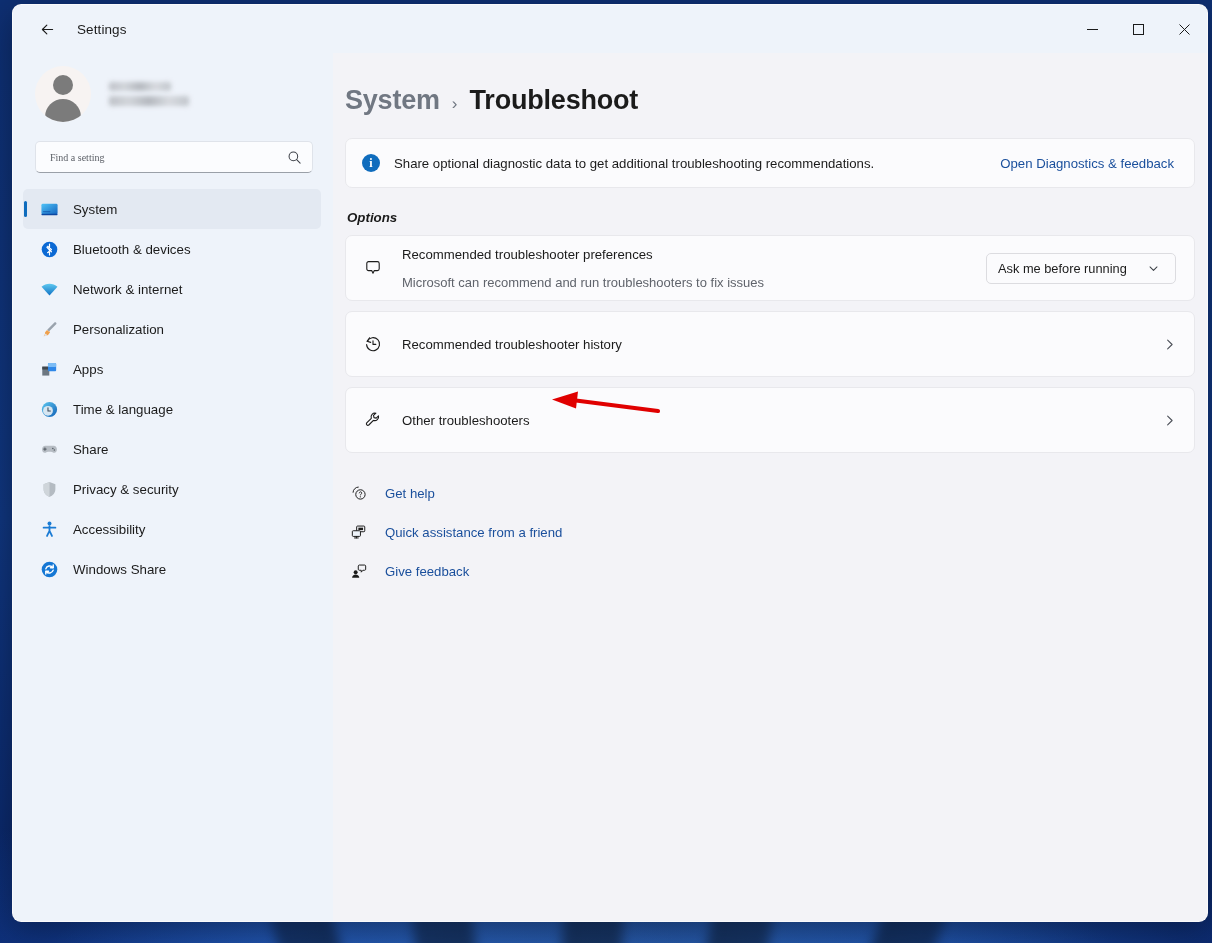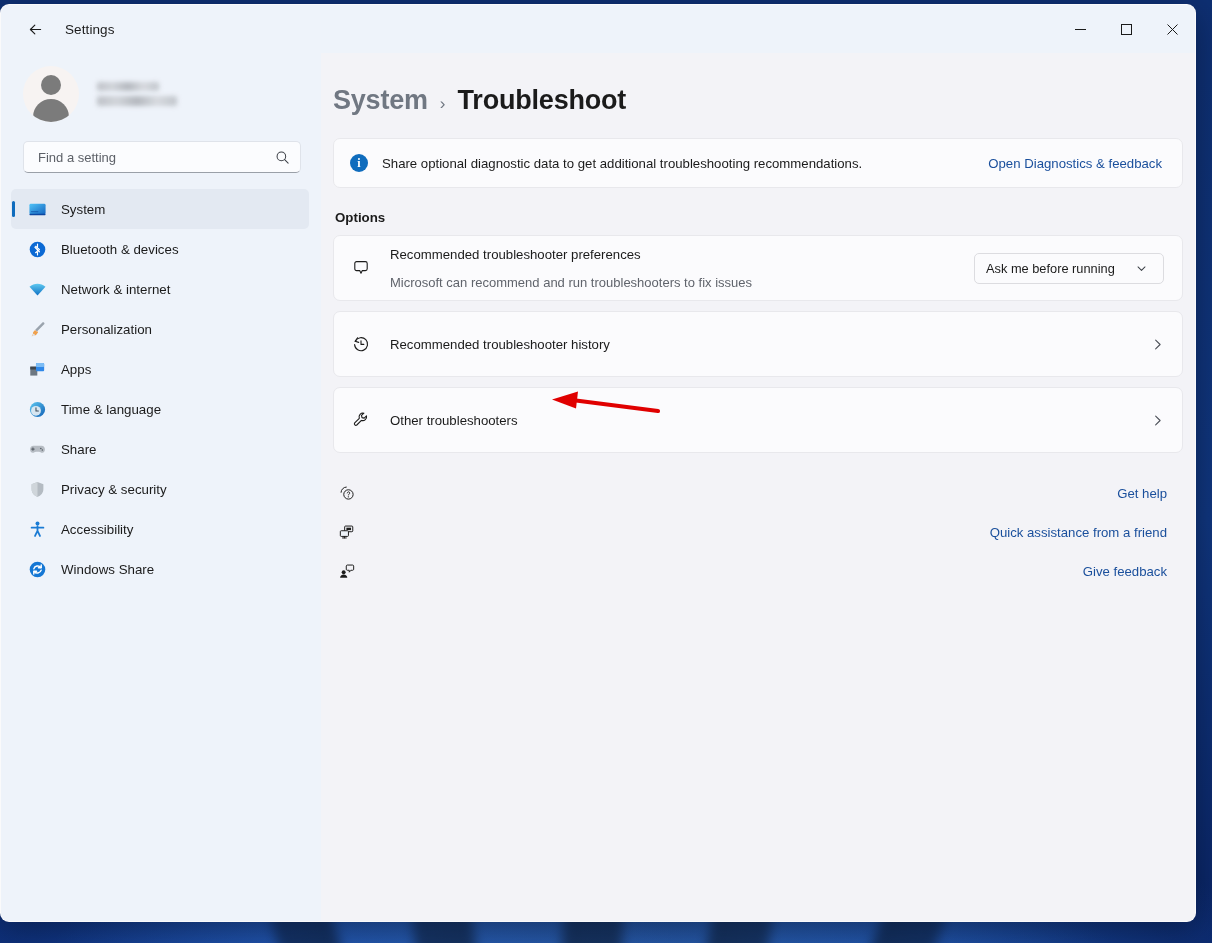--- a/index.html
+++ b/index.html
@@ -26,21 +26,21 @@
   #desktop .ray {
     position: absolute; bottom: -40px;
     width: 60px; height: 180px;
     background: linear-gradient(180deg, rgba(0,0,0,0.0), rgba(0,0,0,0.55));
     filter: blur(6px);
     transform-origin: bottom center;
   }
   
   #window {
     position: absolute;
-    left: 0; top: 4px;
+    left: 12px; top: 4px;
     width: 1196px; height: 918px;
     background: #f3f3f7;
     border-radius: 9px;
     border: 1px solid rgba(255,255,255,0.55);
     box-shadow: 0 10px 34px rgba(0,0,0,0.35);
     overflow: hidden;
     display: flex;
     flex-direction: column;
   }
   
@@ -125,22 +125,22 @@
     height: 32px;
     background: #fbfcfe;
     border: 1px solid #dfe3ea;
     border-bottom: 1px solid #9aa0a8;
     border-radius: 5px;
     display: flex; align-items: center;
     padding: 0 10px 0 12px;
   }
   #search-input {
     flex: 1; border: none; outline: none; background: transparent;
-    font-family: Liberation Sans, sans-serif;
-    font-size: 13px; color: #1b1b1b;
+    font-family: Liberation Serif, serif;
+    font-size: 10px; color: #1b1b1b;
   }
   #search-input::placeholder { color: #5d6168; }
   .nav-list { padding: 6px 12px 0 10px; overflow: hidden; }
   .nav-item {
     position: relative;
     height: 40px;
     display: flex; align-items: center; gap: 14px;
     padding-left: 16px;
     border-radius: 5px;
     margin-bottom: 0px;
@@ -199,20 +199,21 @@
     font-size: 12px; font-weight: 700;
     display: flex; align-items: center; justify-content: center;
     font-family: "Liberation Serif", serif;
     flex: 0 0 18px;
   }
   #info-text { font-size: 13.2px; color: #1b1b1b; flex: 1; }
   #info-link { font-size: 13.2px; color: #1a4f9c; text-decoration: none; }
   #options-heading {
     font-size: 13.3px; color: #1b1b1b; font-weight: 600;
     margin: 0 0 10px 2px;
+    font-style: italic;
   }
   .setting-row {
     min-height: 66px;
     display: flex; align-items: center;
     padding: 0 18px 0 16px;
     gap: 18px;
     margin-bottom: 10px;
   }
   .setting-row .row-icon {
     width: 22px; height: 22px; flex: 0 0 22px;
@@ -231,21 +232,21 @@
     display: flex; align-items: center;
     padding: 0 16px 0 11px;
   }
   #pref-dropdown .sel { flex: 1; font-size: 12.8px; color: #1b1b1b; }
   #pref-dropdown .chev { color: #3a3e45; display:flex; }
   #links {
     margin-top: 30px;
     display: flex; flex-direction: column; gap: 19px;
     padding-left: 4px;
   }
-  .link-row { display: flex; align-items: center; gap: 16px; justify-content: space-between; }
+  .link-row { display: flex; align-items: center; gap: 16px; }
   .link-icon {
     width: 20px; height: 20px; flex: 0 0 20px;
     display: flex; align-items: center; justify-content: center;
     color: #1b1b1b;
   }
   .link-text { font-size: 13.2px; color: #1a4f9c; text-decoration: none; }
   
   #annotation-arrow {
     position: absolute;
     left: 546px; top: 389px;

